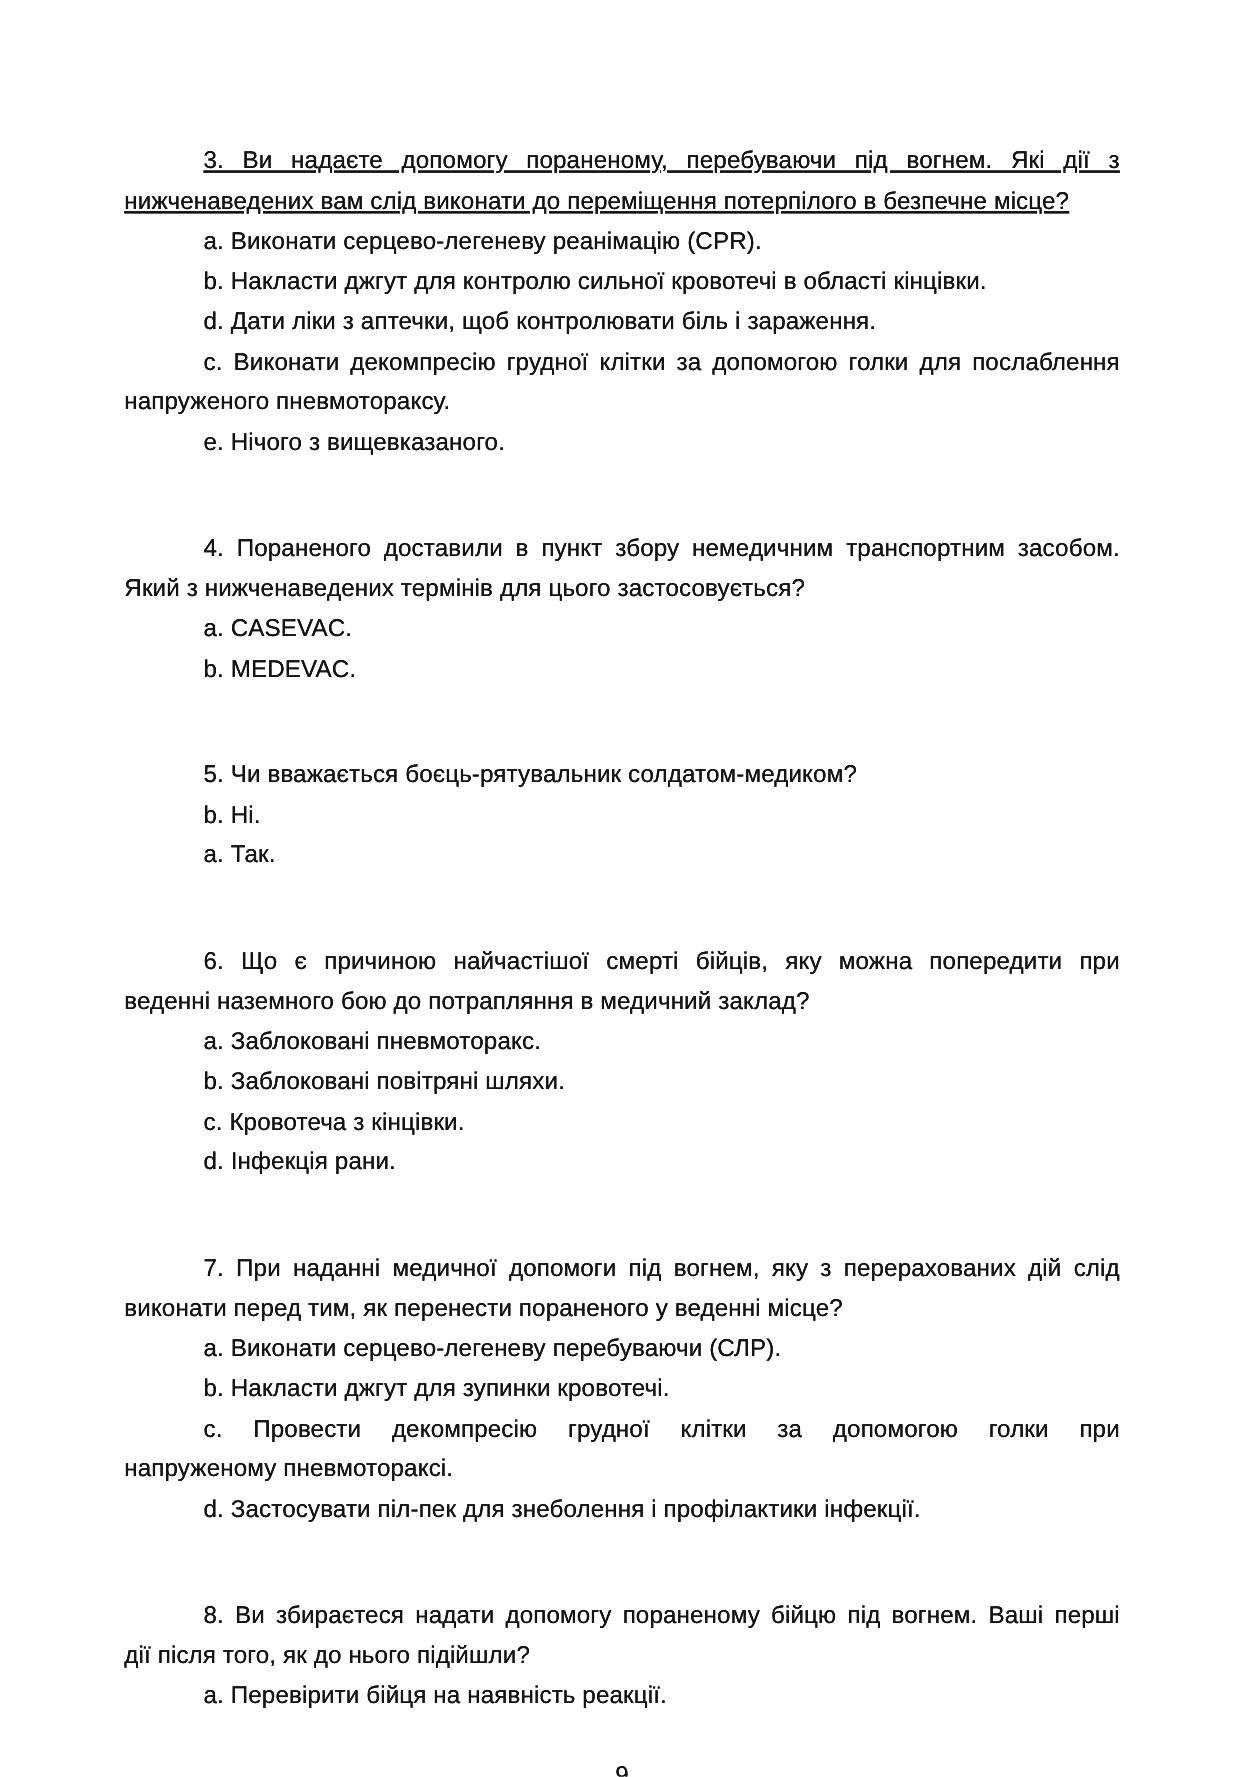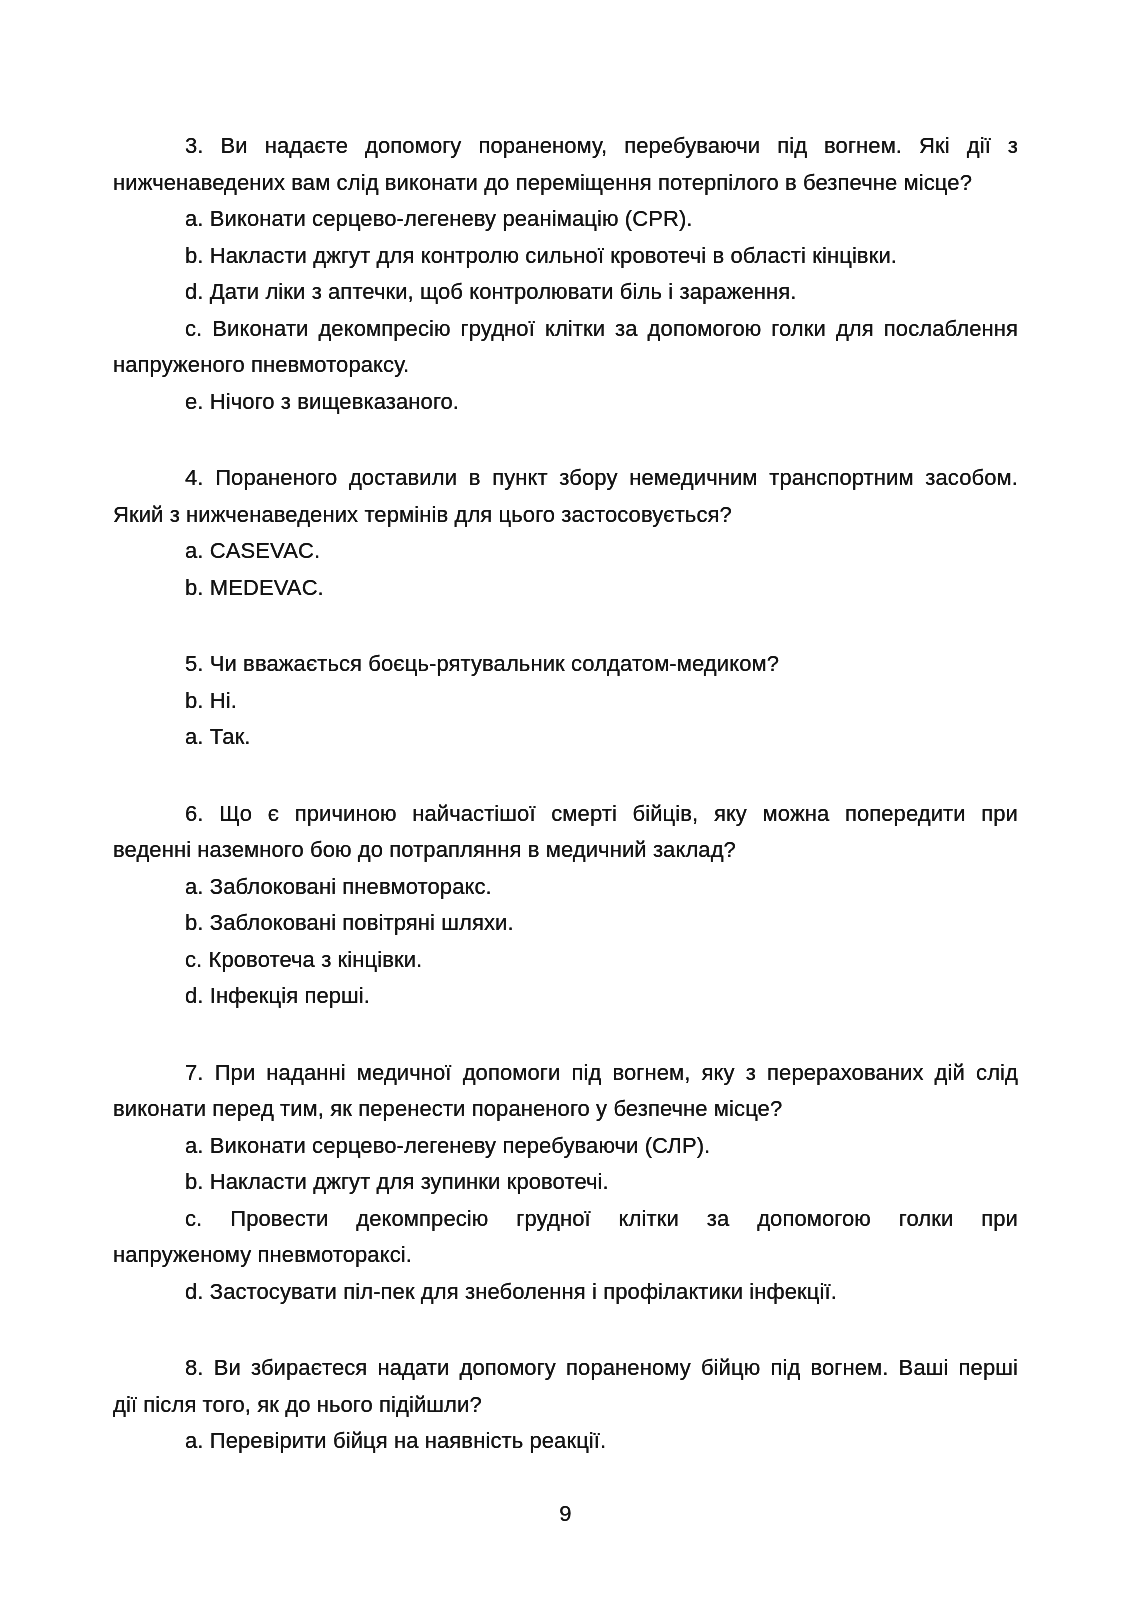--- a/index.html
+++ b/index.html
@@ -27,24 +27,25 @@
     white-space: normal;
   }
   .indent {
     text-indent: 72px;
   }
   .jl {
     text-align: justify;
     text-align-last: justify;
   }
   .question {
-    margin-top: 40px;
+    margin-top: 60px;
   }
   .question:first-child {
     margin-top: 0;
+    text-decoration: underline;
   }
   .page-footer {
     margin-top: 36px;
     width: 905px;
     text-align: center;
   }
 </style>
 </head>
 <body>
 
@@ -96,25 +97,25 @@
       <div class="block">
         <div class="line indent">a. Заблоковані пневмоторакс.</div>
       </div>
       <div class="block">
         <div class="line indent">b. Заблоковані повітряні шляхи.</div>
       </div>
       <div class="block">
         <div class="line indent">c. Кровотеча з кінцівки.</div>
       </div>
       <div class="block">
-        <div class="line indent">d. Інфекція перші.</div>
+        <div class="line indent">d. Інфекція рани.</div>
       </div>
       <div class="block question">
         <div class="line indent jl">7. При наданні медичної допомоги під вогнем, яку з перерахованих дій слід</div>
-        <div class="line">виконати перед тим, як перенести пораненого у безпечне місце?</div>
+        <div class="line">виконати перед тим, як перенести пораненого у веденні місце?</div>
       </div>
       <div class="block">
         <div class="line indent">a. Виконати серцево-легеневу перебуваючи (СЛР).</div>
       </div>
       <div class="block">
         <div class="line indent">b. Накласти джгут для зупинки кровотечі.</div>
       </div>
       <div class="block">
         <div class="line indent jl">c. Провести декомпресію грудної клітки за допомогою голки при</div>
         <div class="line">напруженому пневмотораксі.</div>

